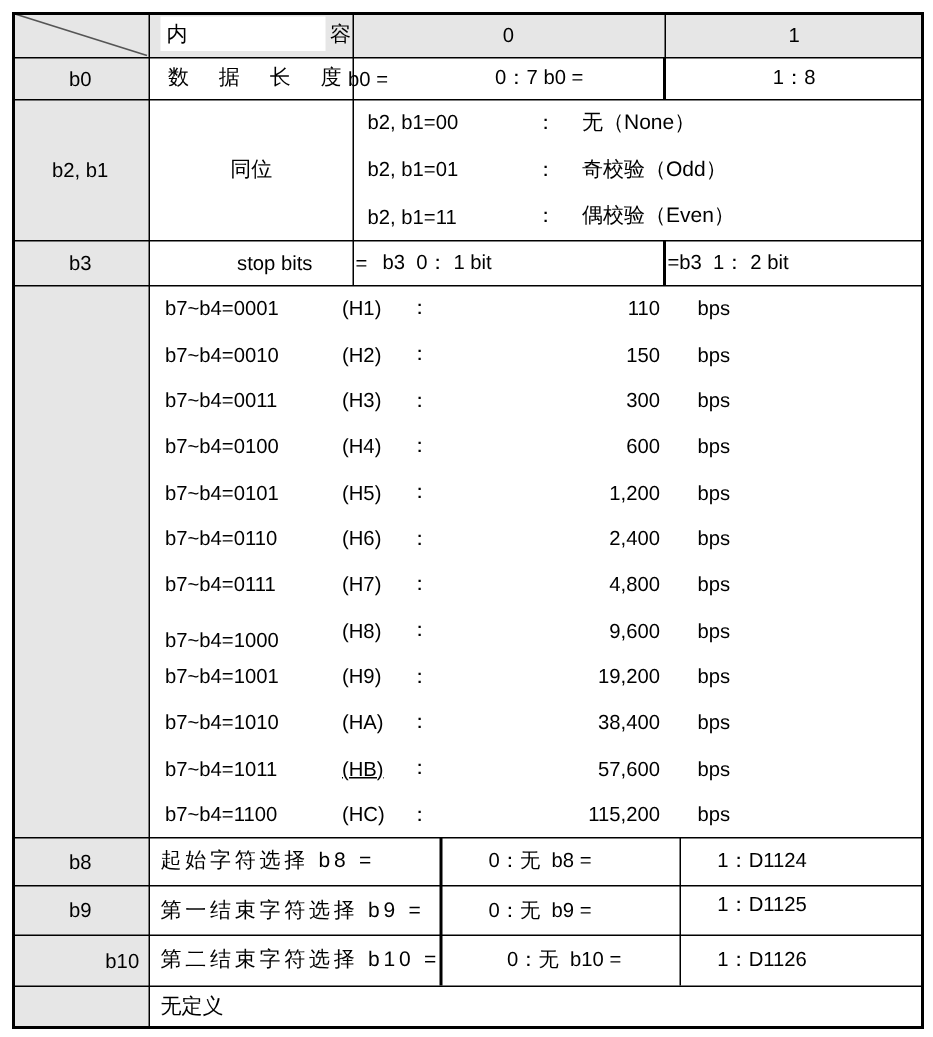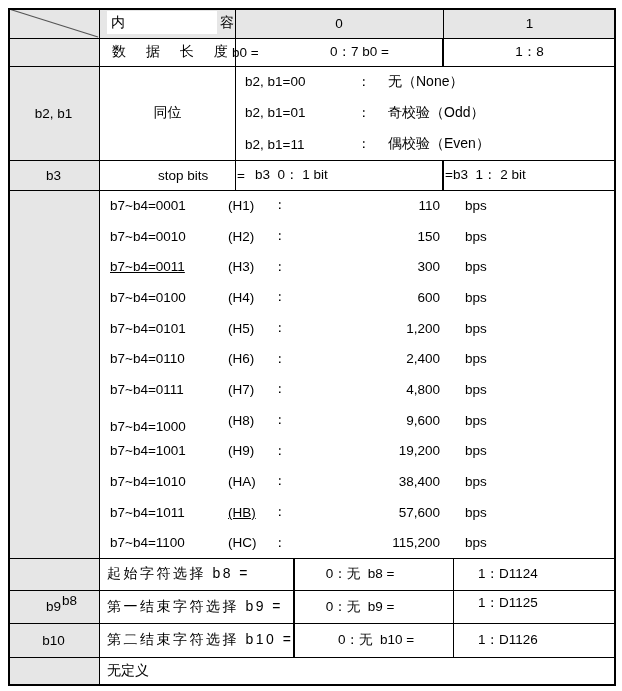--- a/index.html
+++ b/index.html
@@ -30,20 +30,21 @@
     <div class="wbox" style="left:99px;top:3px;width:110px;height:23px;"></div>
     <svg style="position:absolute;left:0;top:0;" width="91" height="30">
       <line x1="1" y1="1" x2="90" y2="29" stroke="#555" stroke-width="1.2"></line>
     </svg>
 
     <span class="t cjk" style="left:103px;top:0;height:30px;">内</span>
     <span class="t cjk" style="left:212px;top:0;height:30px;">容</span>
     <span class="t c" style="left:227px;top:0;width:208px;height:30px;">0</span>
     <span class="t c" style="left:435px;top:0;width:173px;height:30px;">1</span>
 
+    <span class="t c" style="left:0;top:30px;width:91px;height:28px;">b0</span>
     <span class="t cjk ws16" style="left:104px;top:30px;height:28px;">数 据 长 度</span>
     <span class="t" style="left:224px;top:30px;height:28px;">b0 =</span>
     <span class="t" style="left:322px;top:30px;height:28px;">0：7 b0 =</span>
     <span class="t c" style="left:435px;top:30px;width:173px;height:28px;">1：8</span>
 
     <span class="t c" style="left:0;top:58px;width:91px;height:94px;">b2, b1</span>
     <span class="t c cjk" style="left:92px;top:58px;width:135px;height:94px;">同位</span>
     <div class="optwrap" style="left:227px;top:58px;width:381px;height:94px;">
       <div class="oline">
         <span style="left:10px;">b2, b1=00</span>
@@ -77,21 +78,21 @@
         <span style="left:365px;">bps</span>
       </div>
       <div class="bline">
         <span style="left:10px;">b7~b4=0010</span>
         <span style="left:128px;">(H2)</span>
         <span style="left:173px;">：</span>
         <span style="right:176px;">150</span>
         <span style="left:365px;">bps</span>
       </div>
       <div class="bline">
-        <span style="left:10px;text-decoration:underline;">b7~b4=0011</span>
+        <span style="left:10px;">b7~b4=0011</span>
         <span style="left:128px;">(H3)</span>
         <span style="left:173px;">：</span>
         <span style="right:176px;">300</span>
         <span style="left:365px;">bps</span>
       </div>
       <div class="bline">
         <span style="left:10px;">b7~b4=0100</span>
         <span style="left:128px;">(H4)</span>
         <span style="left:173px;">：</span>
         <span style="right:176px;">600</span>
@@ -148,31 +149,31 @@
       </div>
       <div class="bline">
         <span style="left:10px;">b7~b4=1100</span>
         <span style="left:128px;">(HC)</span>
         <span style="left:173px;">：</span>
         <span style="right:176px;">115,200</span>
         <span style="left:365px;">bps</span>
       </div>
     </div>
 
-    <span class="t c" style="left:0;top:576px;width:91px;height:32px;margin-left:16px;">b8</span>
+    <span class="t c" style="left:0;top:550px;width:91px;height:32px;">b8</span>
     <span class="t cjk ls25" style="left:99px;top:550px;height:32px;">起始字符选择 b8 =</span>
     <span class="t c" style="left:287px;top:550px;width:130px;height:32px;">0：无  b8 =</span>
     <span class="t c" style="left:445px;top:550px;width:110px;height:32px;">1：D1124</span>
 
     <span class="t c" style="left:0;top:582px;width:91px;height:33px;">b9</span>
     <span class="t cjk ls25" style="left:99px;top:582px;height:33px;">第一结束字符选择 b9 =</span>
     <span class="t c" style="left:287px;top:582px;width:130px;height:33px;">0：无  b9 =</span>
     <span class="t c" style="left:445px;top:578px;width:110px;height:33px;">1：D1125</span>
 
-    <span class="t c" style="left:0;top:615px;width:91px;height:34px;">b10</span>
+    <span class="t c" style="left:0;top:615px;width:91px;height:34px;padding-left:28px;">b10</span>
     <span class="t cjk ls25" style="left:99px;top:615px;height:34px;">第二结束字符选择 b10 =</span>
     <span class="t" style="left:330px;top:615px;height:34px;">0：无  b10 =</span>
     <span class="t c" style="left:445px;top:615px;width:110px;height:34px;">1：D1126</span>
 
     <span class="t cjk" style="left:99px;top:649px;height:27px;">无定义</span>
 
     <div class="hl" style="top:0;height:2px;"></div>
     <div class="hl" style="top:30px;"></div>
     <div class="hl" style="top:58px;"></div>
     <div class="hl" style="top:152px;"></div>

